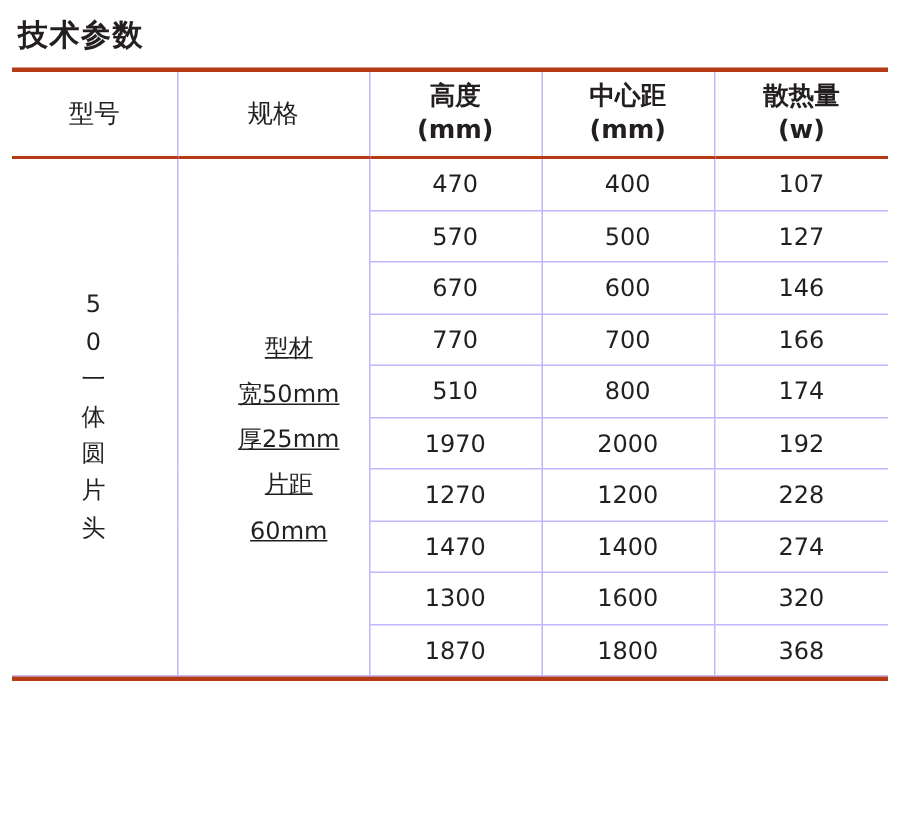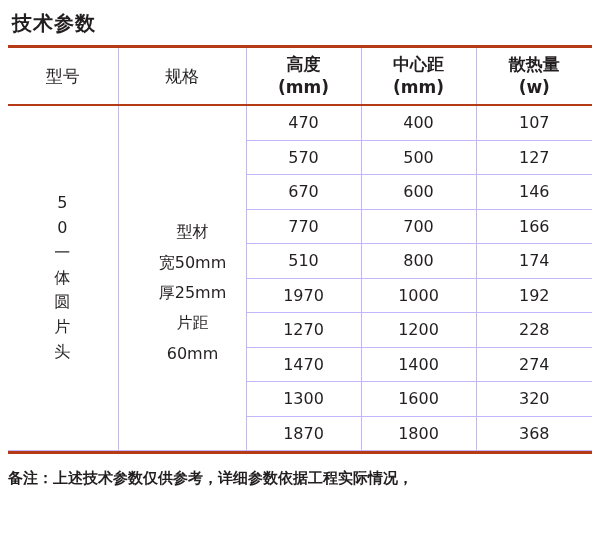--- a/index.html
+++ b/index.html
@@ -76,20 +76,21 @@
   }
   .vert-cell .vtext {
     display: block;
   }
   .spec-cell {
     font-size: 17px;
     line-height: 1.9;
     text-align: left;
     padding-left: 22px;
     white-space: pre-line;
+    text-decoration: underline;
   }
   .data-row td {
     height: 31.5px;
     font-size: 16px;
   }
   .col-model { width: 110px; }
   .col-spec  { width: 128px; }
   .col-h     { width: 115px; }
   .col-c     { width: 115px; }
   .col-w     { width: 116px; }
@@ -185,21 +186,21 @@
         <td>700</td>
         <td class="edge-right">166</td>
       </tr>
       <tr class="data-row">
         <td>510</td>
         <td>800</td>
         <td class="edge-right">174</td>
       </tr>
       <tr class="data-row">
         <td>1970</td>
-        <td>1000</td>
+        <td>2000</td>
         <td class="edge-right">192</td>
       </tr>
       <tr class="data-row">
         <td>1270</td>
         <td>1200</td>
         <td class="edge-right">228</td>
       </tr>
       <tr class="data-row">
         <td>1470</td>
         <td>1400</td>
@@ -214,16 +215,15 @@
         <td>1870</td>
         <td>1800</td>
         <td class="edge-right">368</td>
       </tr>
     </tbody>
   </table>
 
   <div class="rule-bottom"></div>
 
   <div class="note">
-    <div>备注：上述技术参数仅供参考，详细参数依据工程实际情况，</div>
   </div>
 
 </div>
 
 </body></html>

